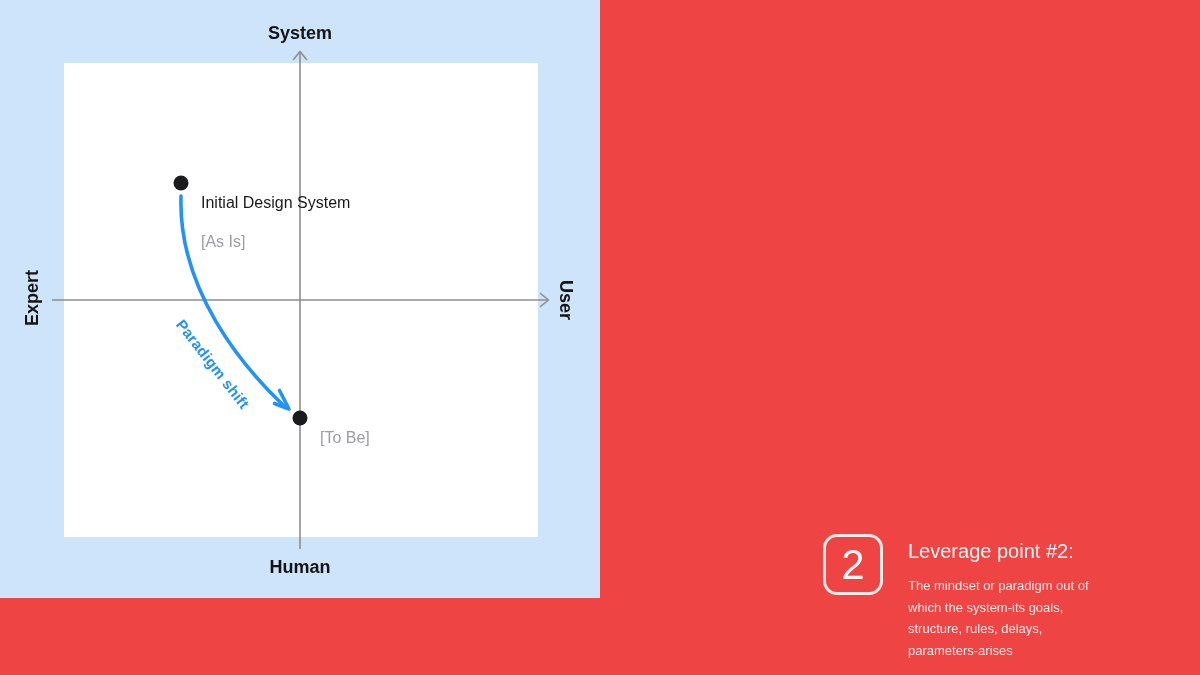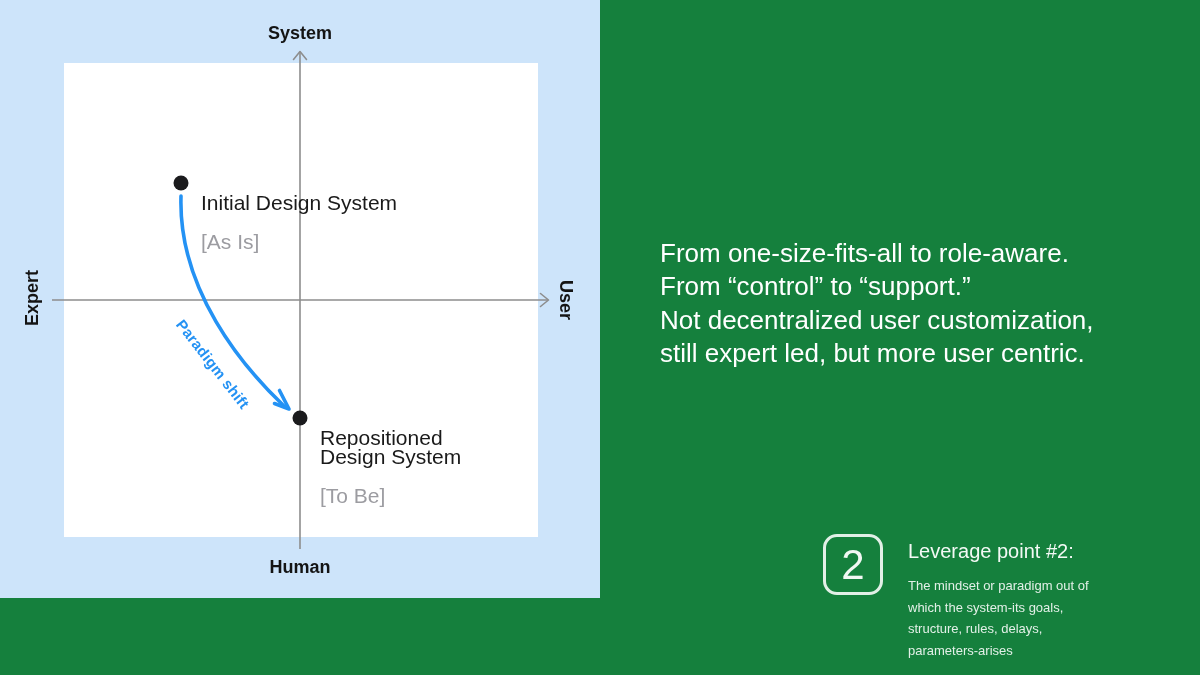--- a/index.html
+++ b/index.html
@@ -3,21 +3,21 @@
 <meta charset="utf-8">
 <style>
   html,body { margin:0; padding:0; }
   body {
     background:#0474e3;
     font-family:"Liberation Sans", sans-serif;
     -webkit-font-smoothing:antialiased;
   }
   .slide {
     position:relative; width:1200px; height:675px;
-    background:#15803d; overflow:hidden;
+    background:#ef4444; overflow:hidden;
   }
 
   
   .panel {
     position:absolute; left:0; top:0; width:600px; height:598px;
     background:#cde4fa;
   }
   .plot {
     position:absolute; left:64px; top:63px; width:474px; height:474px;
     background:#ffffff;
@@ -25,21 +25,21 @@
   .diagram-svg { position:absolute; left:0; top:0; }
 
   .axis-label {
     position:absolute; font-size:18px; font-weight:700; color:#141414;
     white-space:nowrap; transform:translate(-50%,-50%);
   }
   .axis-label.rot-ccw { transform:translate(-50%,-50%) rotate(-90deg); }
   .axis-label.rot-cw  { transform:translate(-50%,-50%) rotate(90deg); }
 
   .pt-label {
-    position:absolute; font-size:21px; line-height:19.5px;
+    position:absolute; font-size:16px; line-height:19.5px;
     color:#1a1a1a; white-space:pre-line;
   }
   .pt-label .pt-state { color:#9c9ca1; }
 
   .paradigm-label {
     position:absolute; left:213px; top:364px;
     transform:translate(-50%,-50%) rotate(52deg);
     color:#2492f4; font-size:15px; font-weight:700;
     letter-spacing:.3px; white-space:nowrap;
   }
@@ -98,32 +98,26 @@
     <div class="axis-label" style="left:300px; top:33px;">System</div>
     <div class="axis-label" style="left:300px; top:567px;text-align:center;">Human</div>
     <div class="axis-label rot-ccw" style="left:32px; top:298px;">Expert</div>
     <div class="axis-label rot-cw" style="left:565px; top:300px;">User</div>
 
     <div class="pt-label" style="left:201px; top:173px;">
       <div class="pt-name">Initial Design System</div>
       <div class="pt-state">[As Is]</div>
     </div>
     <div class="pt-label" style="left:320px; top:408px;">
-      <div class="pt-name">Repositioned
-Design System</div>
       <div class="pt-state">[To Be]</div>
     </div>
 
     <div class="paradigm-label">Paradigm shift</div>
   </div>
 
-  <div class="narrative">From one-size-fits-all to role-aware.
-From “control” to “support.”
-Not decentralized user customization,
-still expert led, but more user centric.</div>
 
   <div class="leverage-box">
     <span class="leverage-number">2</span>
   </div>
   <div class="leverage-title">Leverage point #2:</div>
   <div class="leverage-body">The mindset or paradigm out of
 which the system-its goals,
 structure, rules, delays,
 parameters-arises</div>
 

